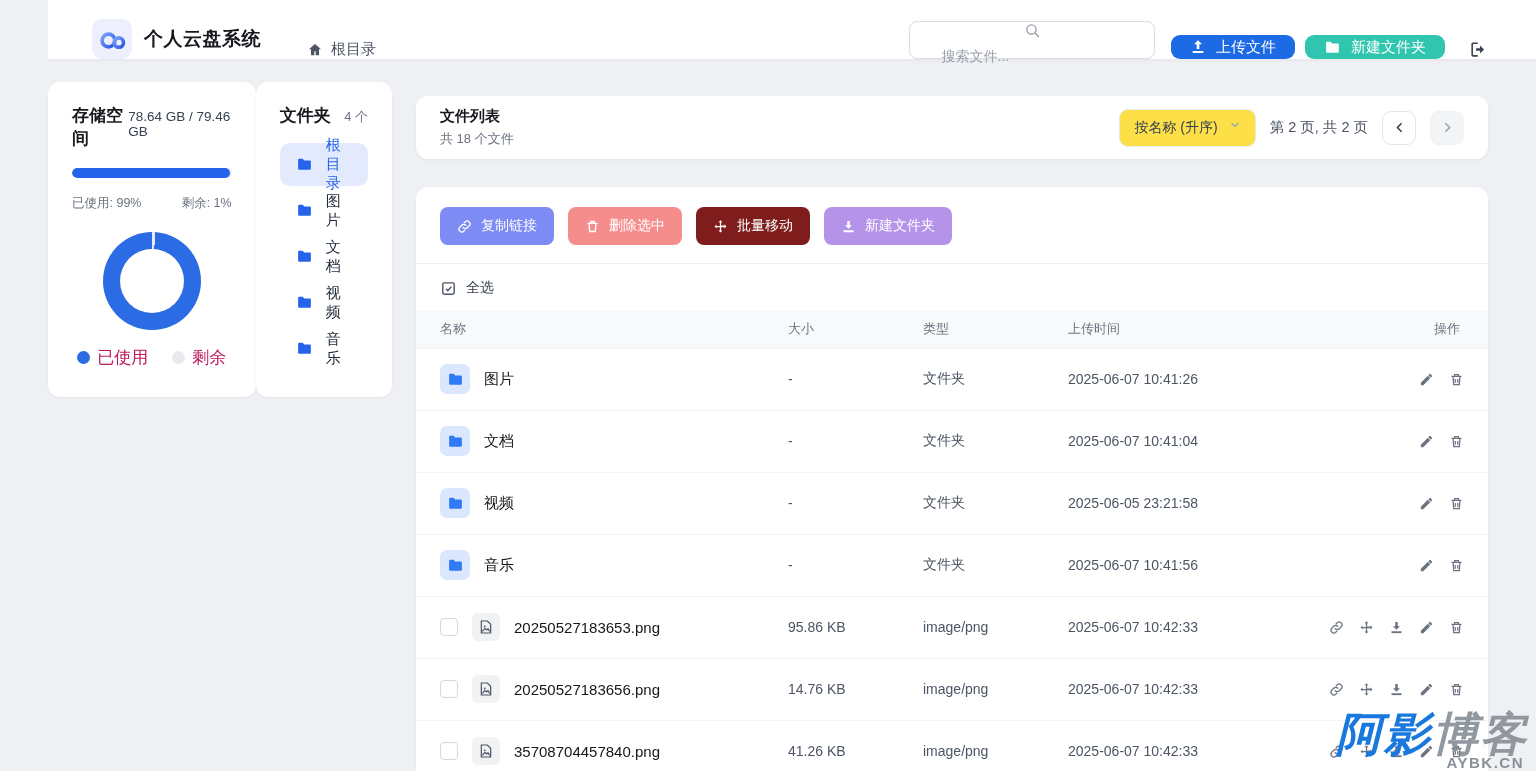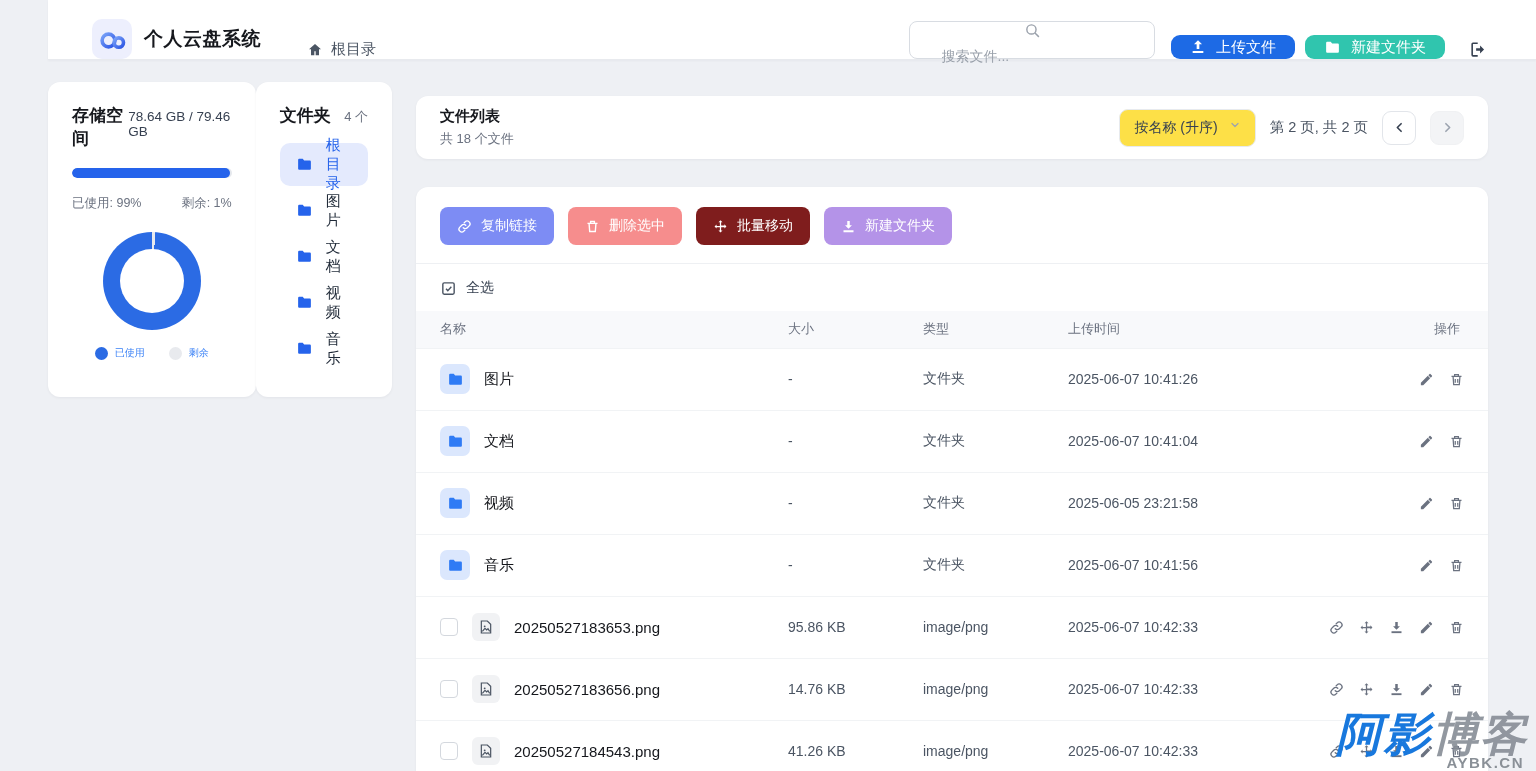--- a/index.html
+++ b/index.html
@@ -32,21 +32,21 @@
   .storage-card { padding:22px 24px 26px; }
   .card-head { display:flex; justify-content:space-between; align-items:baseline; }
   .card-title { font-size:17px; font-weight:bold; color:#16181d; }
   .storage-usage { font-size:13.5px; color:#374151; }
   .progress-track { margin-top:18px; height:10px; border-radius:5px; background:#e5e8ed; overflow:hidden; }
   .progress-fill { height:100%; border-radius:5px; background:#2563eb; }
   .progress-labels { margin-top:17px; display:flex; justify-content:space-between; font-size:12.5px; color:#6b7280; }
   .donut-wrap { margin-top:20px; display:flex; justify-content:center; }
   .donut { width:98px; height:98px; border-radius:50%; position:relative; }
   .donut::after { content:""; position:absolute; inset:17px; background:#fff; border-radius:50%; }
-  .donut-legend { margin-top:16px; display:flex; justify-content:center; gap:24px; font-size:10px; color:#3b82f6; }
+  .donut-legend { margin-top:16px; display:flex; justify-content:center; gap:24px; font-size:17px; color:#be185d; }
   .legend-item { display:flex; align-items:center; gap:7px; }
   .legend-dot { width:13px; height:13px; border-radius:50%; }
 
   .folders-card { padding:22px 24px 24px; }
   .folder-count { font-size:13px; color:#6b7280; }
   .folder-list { margin-top:16px; }
   .folder-item { display:flex; align-items:center; gap:13px; height:43px; padding:0 16px; border-radius:10px; font-size:15px; color:#1f2937; cursor:pointer; margin-bottom:3px; }
   .folder-item .fi-icon { color:#2563eb; display:flex; }
   .folder-item.active { background:#e4eafd; color:#2563eb; }
 
@@ -602,21 +602,21 @@
       <div class="name-cell">
         <span class="row-check"></span>
 
         <span class="icon-box file">
           <svg viewBox="0 0 24 24" width="16" height="16" fill="none" stroke="currentColor" stroke-width="1.8">
                       <path d="M5 3h9l5 5v13H5V3z"></path>
                       <circle cx="10" cy="11" r="1.4" fill="currentColor" stroke="none"></circle>
                       <path d="M6.5 18.5l4-4.5 2.5 2.5 2-2 2.5 4"></path>
                     </svg>
         </span>
-        <span class="file-name">20250527184543.png</span>
+        <span class="file-name">35708704457840.png</span>
       </div>
     </td>
     <td class="size-td">41.26 KB</td>
     <td class="type-td">image/png</td>
     <td class="time-td">2025-06-07 10:42:33</td>
     <td class="actions-cell">
       <div class="actions-wrap">
         <span class="action-icon file-only">
           <svg viewBox="0 0 24 24" width="15" height="15" fill="none" stroke="currentColor" stroke-width="2.2" stroke-linecap="round">
                       <path d="M10 14a4.5 4.5 0 0 0 6.4 0l3-3a4.5 4.5 0 1 0-6.4-6.4L11.6 6"></path>

